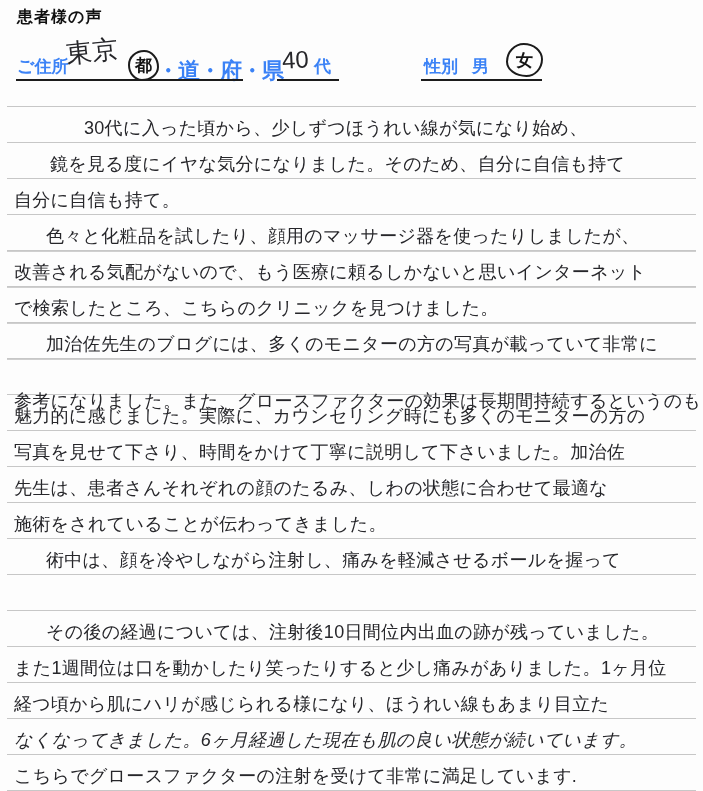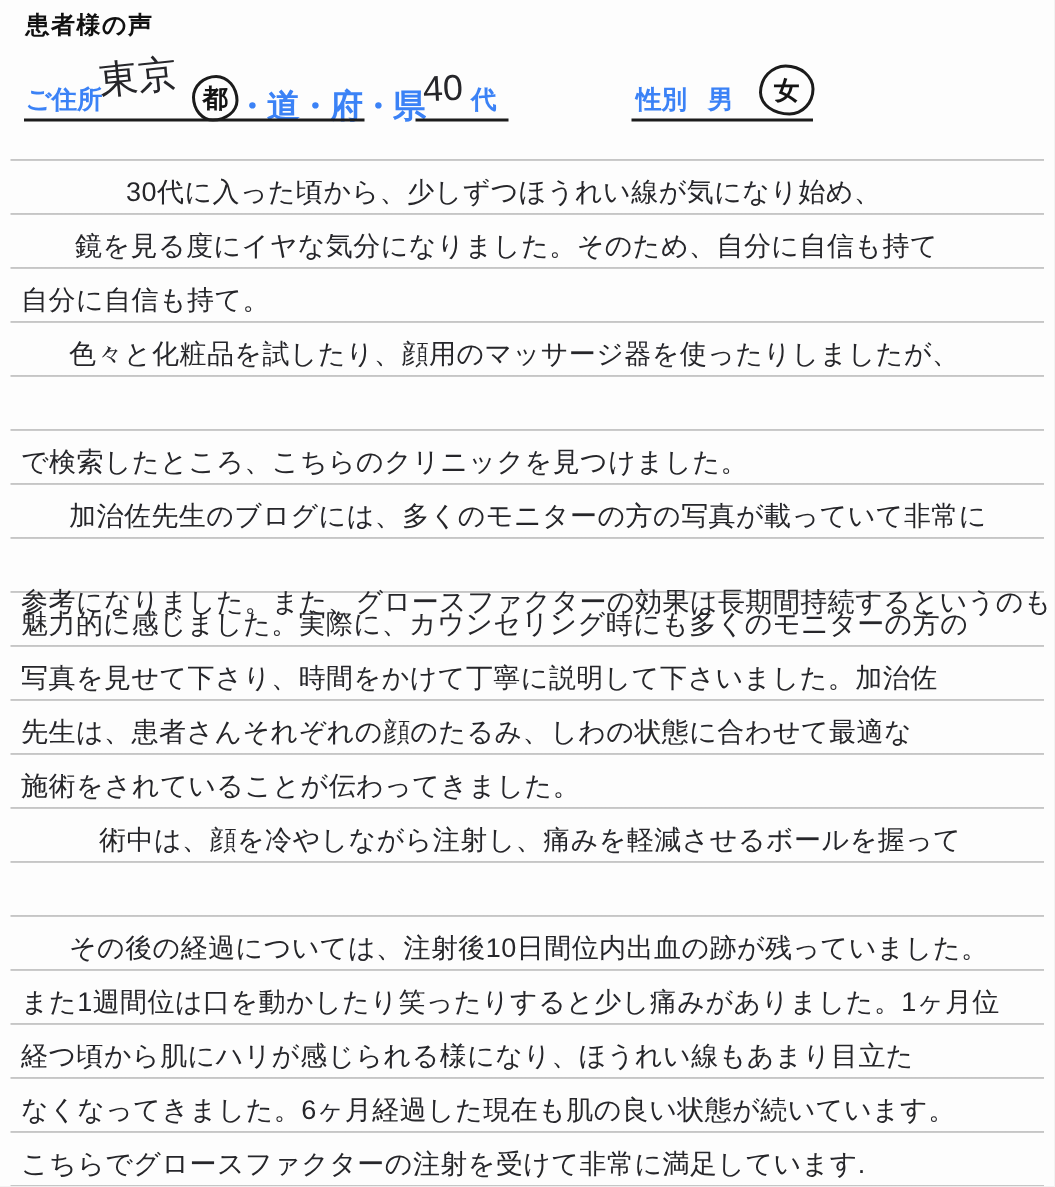--- a/index.html
+++ b/index.html
@@ -124,28 +124,29 @@
     <div class="uline u-gender"></div>
   </div>
 
   <div class="rules"></div>
 
   <div class="body-text" id="body-lines">
       <div class="line" style="top: 118px; left: 84px;">30代に入った頃から、少しずつほうれい線が気になり始め、</div>
       <div class="line" style="top: 154px; left: 14px; margin-left: 36px;">鏡を見る度にイヤな気分になりました。そのため、自分に自信も持て</div>
       <div class="line" style="top: 190px; left: 14px;">自分に自信も持て。</div>
       <div class="line" style="top: 226px; left: 46px;">色々と化粧品を試したり、顔用のマッサージ器を使ったりしましたが、</div>
+      <div class="line" style="top: 262px; left: 14px;">改善される気配がないので、もう医療に頼るしかないと思いインターネット</div>
       <div class="line" style="top: 298px; left: 14px;">で検索したところ、こちらのクリニックを見つけました。</div>
       <div class="line" style="top: 334px; left: 46px;">加治佐先生のブログには、多くのモニターの方の写真が載っていて非常に</div>
       <div class="line" style="top: 370px; left: 14px; margin-top: 21px;">参考になりました。また、グロースファクターの効果は長期間持続するというのも</div>
       <div class="line" style="top: 406px; left: 14px;">魅力的に感じました。実際に、カウンセリング時にも多くのモニターの方の</div>
       <div class="line" style="top: 442px; left: 14px;">写真を見せて下さり、時間をかけて丁寧に説明して下さいました。加治佐</div>
       <div class="line" style="top: 478px; left: 14px;">先生は、患者さんそれぞれの顔のたるみ、しわの状態に合わせて最適な</div>
       <div class="line" style="top: 514px; left: 14px;">施術をされていることが伝わってきました。</div>
-      <div class="line" style="top: 550px; left: 46px; margin-left: 20px;">術中は、顔を冷やしながら注射し、痛みを軽減させるボールを握って</div>
+      <div class="line" style="top: 550px; left: 46px;">術中は、顔を冷やしながら注射し、痛みを軽減させるボールを握って</div>
       <div class="line" style="top: 622px; left: 46px;">その後の経過については、注射後10日間位内出血の跡が残っていました。</div>
       <div class="line" style="top: 658px; left: 14px;">また1週間位は口を動かしたり笑ったりすると少し痛みがありました。1ヶ月位</div>
       <div class="line" style="top: 694px; left: 14px;">経つ頃から肌にハリが感じられる様になり、ほうれい線もあまり目立た</div>
-      <div class="line" style="top: 730px; left: 14px;">なくなってきました。6ヶ月経過した現在も肌の良い状態が続いています。</div>
+      <div class="line" style="top: 730px; left: 14px; font-style: italic;">なくなってきました。6ヶ月経過した現在も肌の良い状態が続いています。</div>
       <div class="line" style="top: 766px; left: 14px;">こちらでグロースファクターの注射を受けて非常に満足しています.</div>
     </div>
 
 </div>
 
 </body></html>

